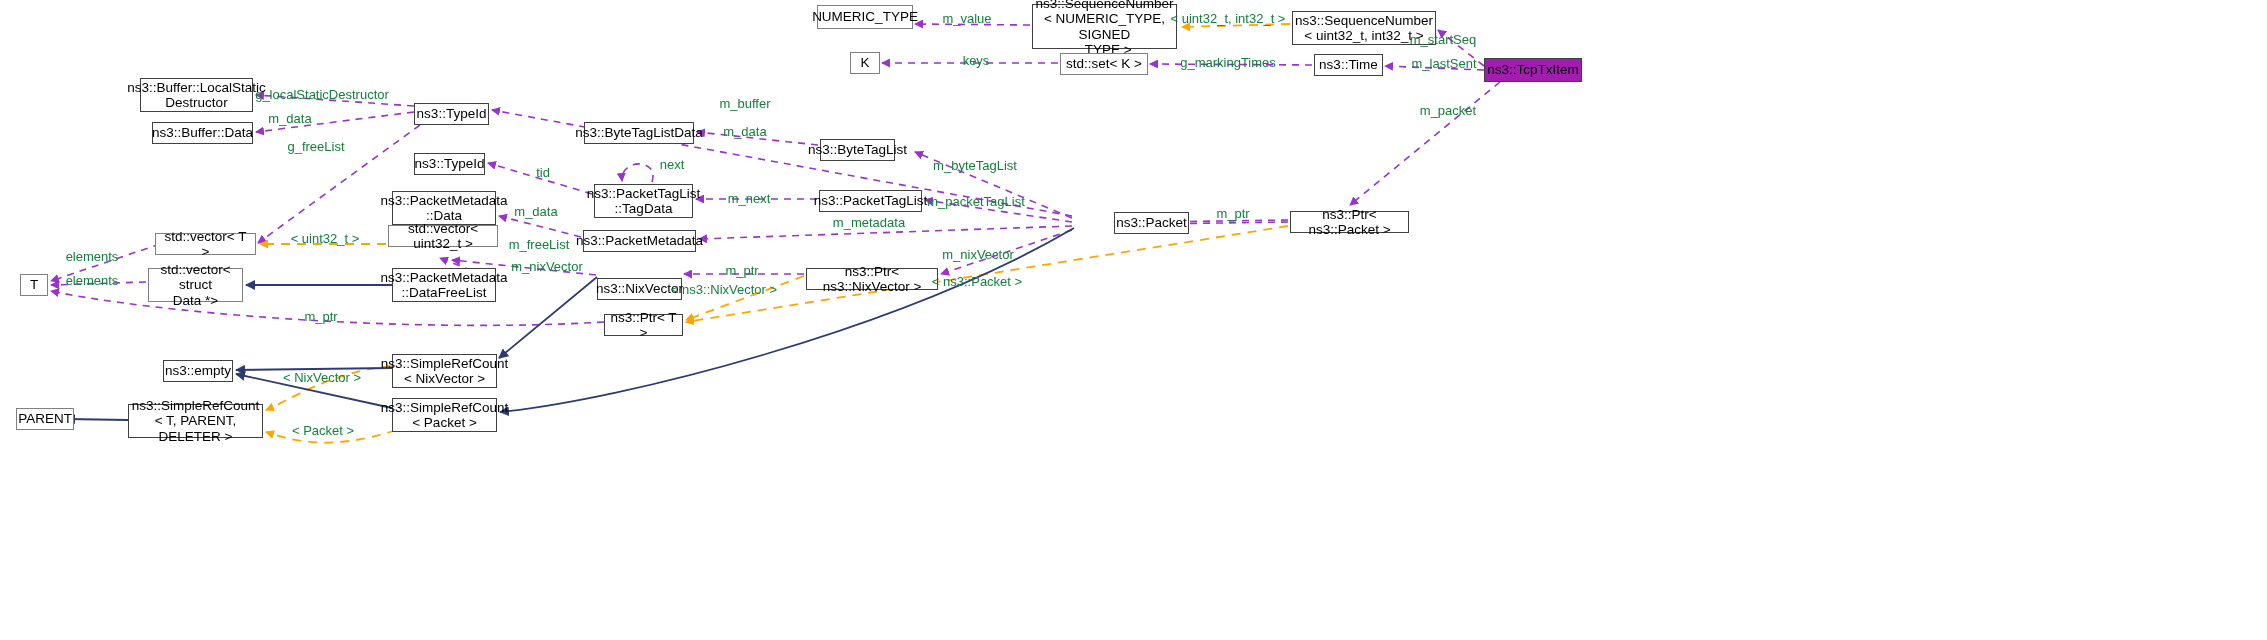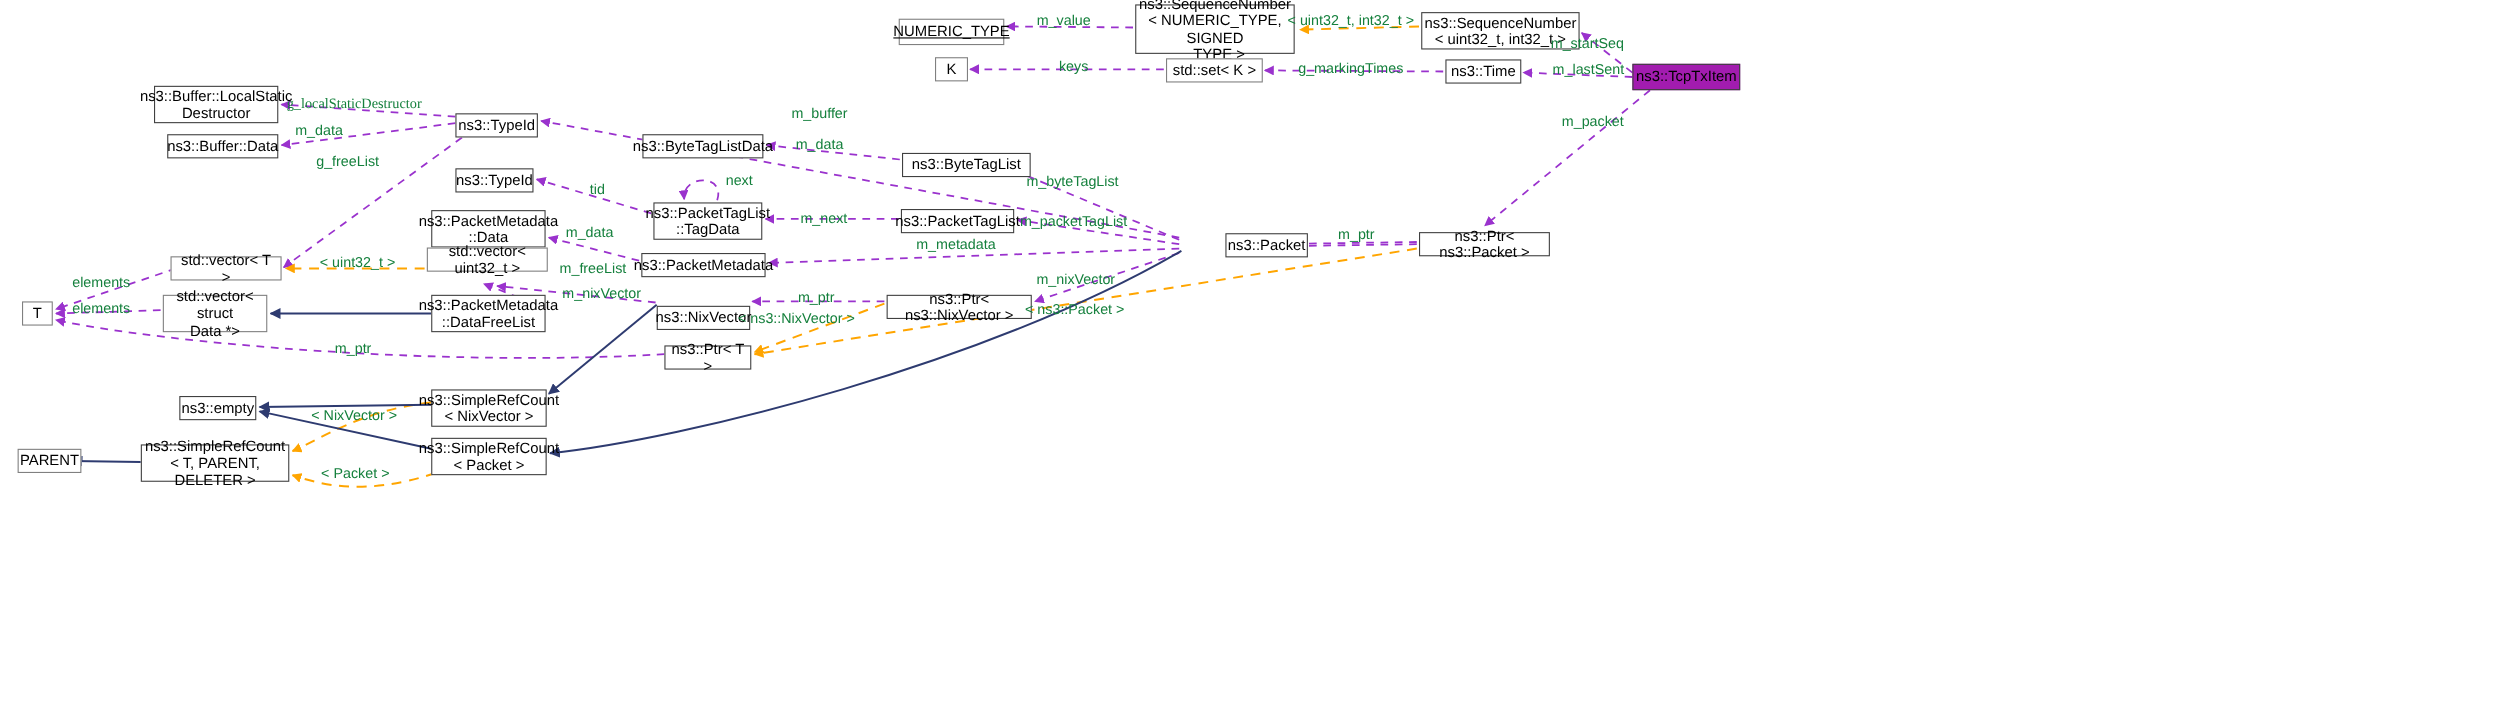--- a/index.html
+++ b/index.html
@@ -118,36 +118,36 @@
       <path d="M392,368 L236,370"></path>
       <path d="M392,408 L236,374"></path>
       <path d="M128,420 L66,419"></path>
       <path d="M597,277 L499,358"></path>
       <path d="M1074,228 C900,330 620,400 500,412"></path>
       <path d="M392,285 L246,285"></path>
     </g>
   </svg>
 
   <div id="nodes-layer">
-      <div class="node" style="left: 817px; top: 17px; width: 96px; height: 24px; text-decoration: underline;">NUMERIC_TYPE</div>
+      <div class="node" style="left: 817px; top: 5px; width: 96px; height: 24px;">NUMERIC_TYPE</div>
       <div class="node solid" style="left: 1032px; top: 4px; width: 145px; height: 45px;">ns3::SequenceNumber
 &lt; NUMERIC_TYPE, SIGNED
 _TYPE &gt;</div>
       <div class="node solid" style="left: 1292px; top: 11px; width: 144px; height: 34px;">ns3::SequenceNumber
 &lt; uint32_t, int32_t &gt;</div>
       <div class="node highlight" style="left: 1484px; top: 58px; width: 98px; height: 24px;">ns3::TcpTxItem</div>
       <div class="node" style="left: 850px; top: 52px; width: 30px; height: 22px;">K</div>
       <div class="node" style="left: 1060px; top: 53px; width: 88px; height: 22px;">std::set&lt; K &gt;</div>
       <div class="node solid" style="left: 1314px; top: 54px; width: 69px; height: 22px;">ns3::Time</div>
       <div class="node solid" style="left: 140px; top: 78px; width: 113px; height: 34px;">ns3::Buffer::LocalStatic
 Destructor</div>
       <div class="node solid" style="left: 152px; top: 122px; width: 101px; height: 22px;">ns3::Buffer::Data</div>
       <div class="node solid" style="left: 414px; top: 103px; width: 75px; height: 22px;">ns3::TypeId</div>
       <div class="node solid" style="left: 584px; top: 122px; width: 110px; height: 22px;">ns3::ByteTagListData</div>
-      <div class="node solid" style="left: 820px; top: 139px; width: 117px; height: 22px;">ns3::ByteTagList</div>
+      <div class="node solid" style="left: 820px; top: 139px; width: 75px; height: 22px;">ns3::ByteTagList</div>
       <div class="node solid" style="left: 414px; top: 153px; width: 71px; height: 22px;">ns3::TypeId</div>
       <div class="node solid" style="left: 594px; top: 184px; width: 99px; height: 34px;">ns3::PacketTagList
 ::TagData</div>
       <div class="node solid" style="left: 819px; top: 190px; width: 103px; height: 22px;">ns3::PacketTagList</div>
       <div class="node solid" style="left: 392px; top: 191px; width: 104px; height: 34px;">ns3::PacketMetadata
 ::Data</div>
       <div class="node solid" style="left: 1074px; top: 212px; width: 75px; height: 22px; margin-left: 40px;">ns3::Packet</div>
       <div class="node solid" style="left: 1290px; top: 211px; width: 119px; height: 22px;">ns3::Ptr&lt; ns3::Packet &gt;</div>
       <div class="node" style="left: 155px; top: 233px; width: 101px; height: 22px;">std::vector&lt; T &gt;</div>
       <div class="node" style="left: 388px; top: 225px; width: 110px; height: 22px;">std::vector&lt; uint32_t &gt;</div>
@@ -171,21 +171,21 @@
     </div>
 
   <div id="labels-layer">
       <div class="edge-label" style="left: 967px; top: 18px;">m_value</div>
       <div class="edge-label" style="left: 1228px; top: 18px;">&lt; uint32_t, int32_t &gt;</div>
       <div class="edge-label" style="left: 1443px; top: 39px;">m_startSeq</div>
       <div class="edge-label" style="left: 976px; top: 60px;">keys</div>
       <div class="edge-label" style="left: 1228px; top: 62px;">g_markingTimes</div>
       <div class="edge-label" style="left: 1444px; top: 63px;">m_lastSent</div>
       <div class="edge-label" style="left: 1448px; top: 110px;">m_packet</div>
-      <div class="edge-label" style="left: 322px; top: 94px; font-family: Liberation Serif, serif;">g_localStaticDestructor</div>
+      <div class="edge-label" style="left: 322px; top: 94px;">g_localStaticDestructor</div>
       <div class="edge-label" style="left: 290px; top: 118px;">m_data</div>
       <div class="edge-label" style="left: 316px; top: 146px;">g_freeList</div>
       <div class="edge-label" style="left: 745px; top: 103px;">m_buffer</div>
       <div class="edge-label" style="left: 745px; top: 131px;">m_data</div>
       <div class="edge-label" style="left: 975px; top: 165px;">m_byteTagList</div>
       <div class="edge-label" style="left: 672px; top: 164px;">next</div>
       <div class="edge-label" style="left: 543px; top: 172px;">tid</div>
       <div class="edge-label" style="left: 749px; top: 198px;">m_next</div>
       <div class="edge-label" style="left: 976px; top: 201px;">m_packetTagList</div>
       <div class="edge-label" style="left: 536px; top: 211px;">m_data</div>

